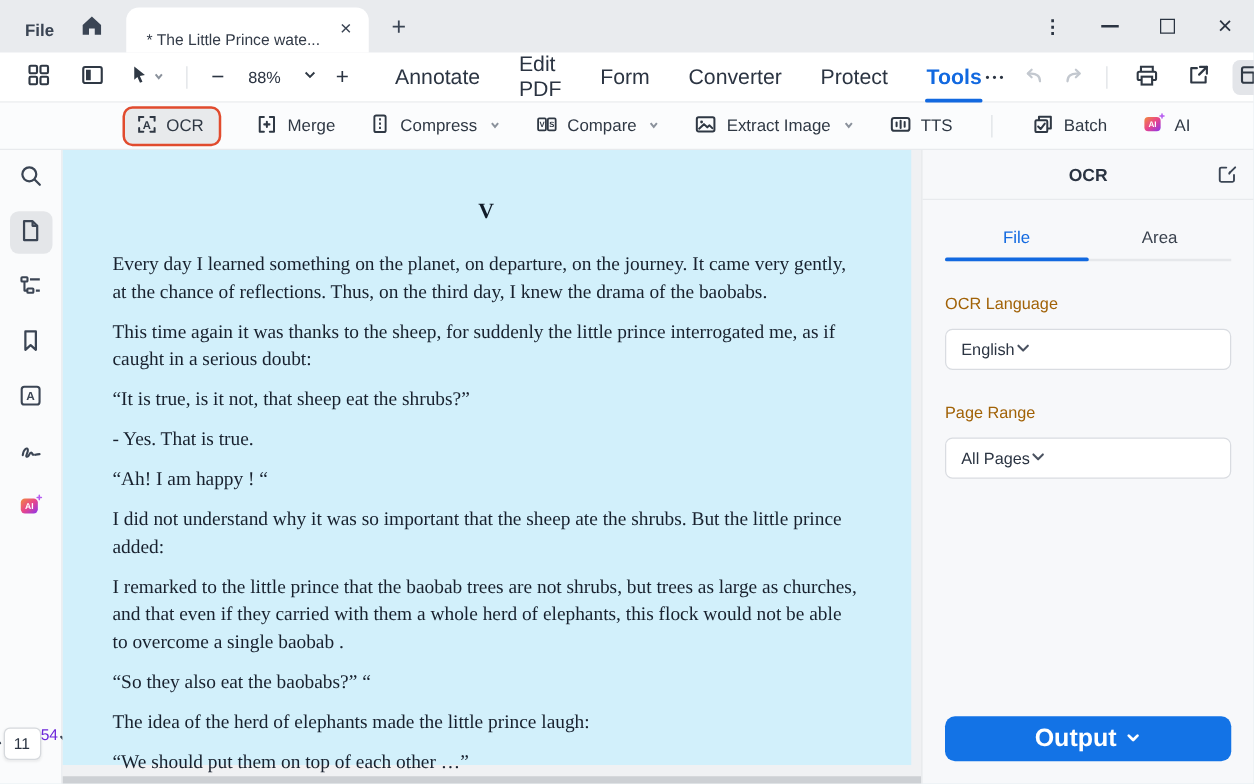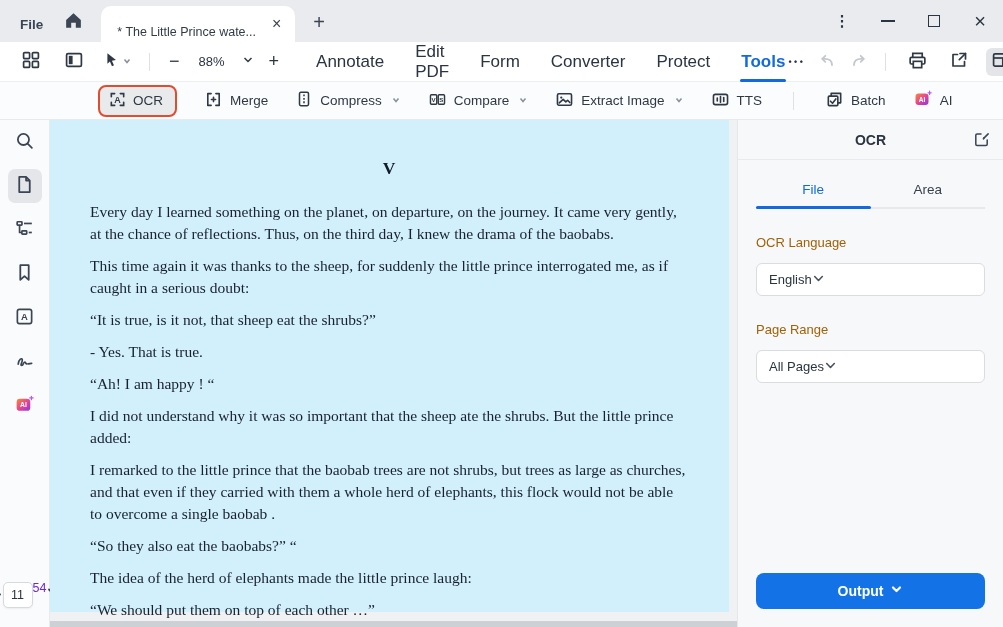--- a/index.html
+++ b/index.html
@@ -64,21 +64,21 @@
   .panel-header { height:40px; display:flex; align-items:center; justify-content:center; border-bottom:1px solid #e8eaed; position:relative; flex:0 0 auto; }
   .panel-title { font-weight:700; font-size:14px; color:#2b3442; }
   .panel-edit { position:absolute; right:12px; top:10px; }
   .ptabs { display:flex; margin:14px 18px 0; border-bottom:2px solid #e6e8eb; }
   .ptab { flex:1; text-align:center; padding:8px 0 10px; font-size:13.5px; color:#39414d; position:relative; }
   .ptab.active { color:#1269e0; }
   .ptab.active::after { content:""; position:absolute; left:0; right:0; bottom:-2px; height:3px; background:#1269e0; border-radius:2px; }
   .panel-body { padding:0 18px; }
   .field-label { margin-top:26px; font-size:13px; color:#a16207; }
   .select { margin-top:13px; height:33px; background:#fff; border:1px solid #d9dce1; border-radius:6px; display:flex; align-items:center; padding:0 12px; font-size:13px; color:#2b3442; }
-  .output-btn { position:absolute; left:18px; right:18px; bottom:18px; height:36px; background:#1373e6; border-radius:8px; color:#fff; font-weight:700; font-size:14px; display:flex; align-items:center; justify-content:center; gap:7px; }
+  .output-btn { position:absolute; left:18px; right:18px; bottom:18px; height:36px; background:#1373e6; border-radius:8px; color:#fff; font-weight:700; font-size:20px; display:flex; align-items:center; justify-content:center; gap:7px; }
 </style>
 </head>
 <body>
 
 <div class="titlebar">
   <span class="file-menu">File</span>
   <span class="home-btn">
     <span><svg width="21" height="21" viewBox="0 0 20 20">
           <path d="M3 9.5 L10 3 L17 9.5 V17 H12.2 V12.2 H7.8 V17 H3 Z" fill="#3b4554"></path>
         </svg></span>

